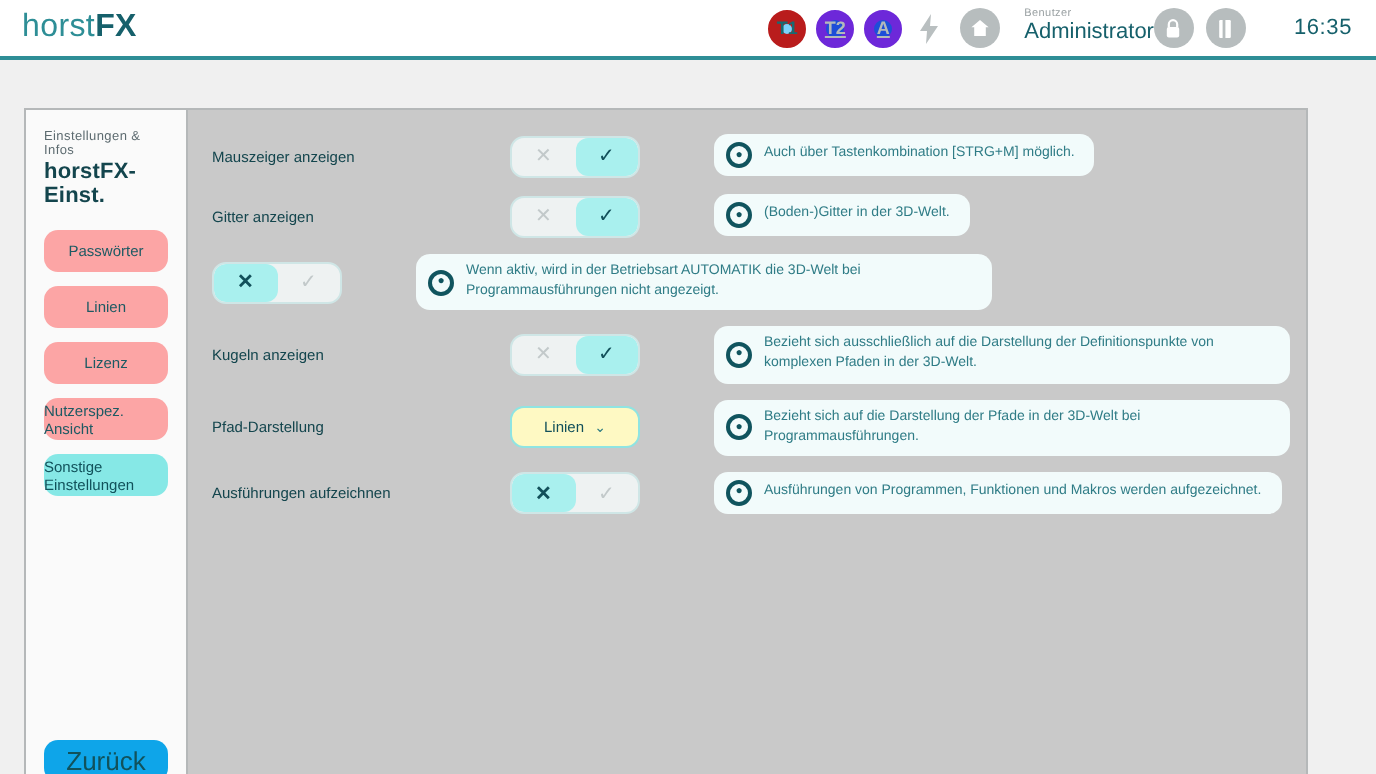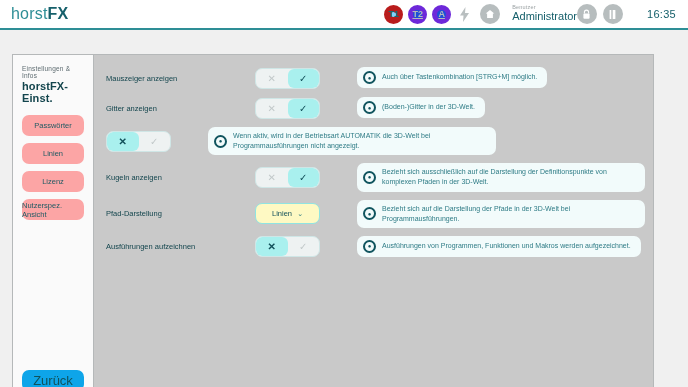--- a/index.html
+++ b/index.html
@@ -150,20 +150,21 @@
   <div class="frame">
 
     <div class="sidebar">
       <div class="side-sub">Einstellungen &amp; Infos</div>
       <div class="side-title">horstFX-Einst.</div>
 
       <div class="side-btn">Passwörter</div>
       <div class="side-btn">Linien</div>
       <div class="side-btn">Lizenz</div>
       <div class="side-btn">Nutzerspez. Ansicht</div>
+      <div class="side-btn active">Sonstige Einstellungen</div>
 
       <div class="side-spacer"></div>
       <div class="side-back">Zurück</div>
     </div>
 
     <div class="main">
 
       <div class="row">
         <div class="row-label">Mauszeiger anzeigen</div>
         <div class="toggle">

